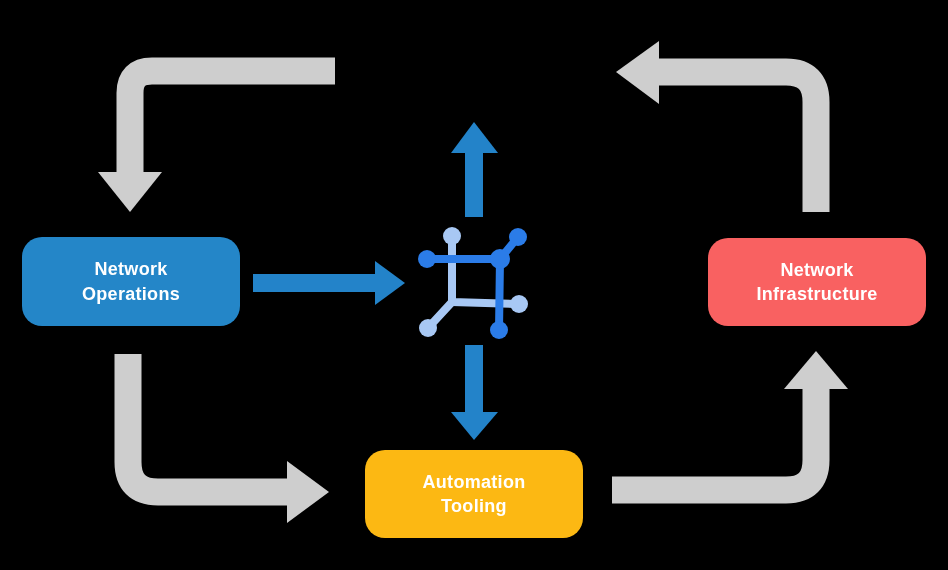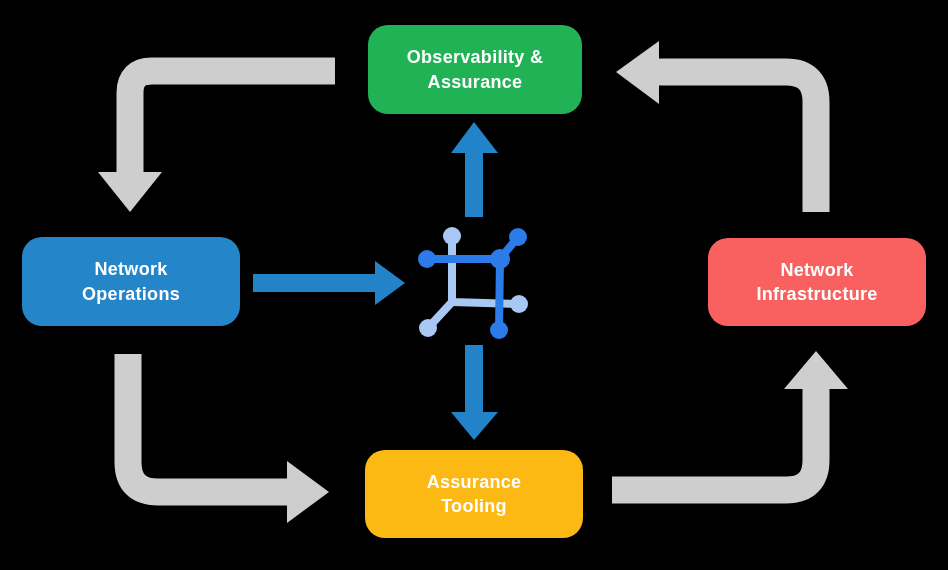--- a/index.html
+++ b/index.html
@@ -81,33 +81,29 @@
       <circle class="dot-bright" cx="500" cy="259" r="10"></circle>
       <circle class="dot-light" cx="452" cy="236" r="9"></circle>
       <circle class="dot-light" cx="428" cy="328" r="9"></circle>
       <circle class="dot-light" cx="519" cy="304" r="9"></circle>
       <circle class="dot-bright" cx="427" cy="259" r="9"></circle>
       <circle class="dot-bright" cx="518" cy="237" r="9"></circle>
       <circle class="dot-bright" cx="499" cy="330" r="9"></circle>
     </g>
   </svg>
 
-  <div class="node node-observability">
-    <span>Observability &amp;
-Assurance</span>
-  </div>
 
   <div class="node node-operations">
     <span>Network
 Operations</span>
   </div>
 
   <div class="node node-infrastructure">
     <span>Network
 Infrastructure</span>
   </div>
 
   <div class="node node-automation">
-    <span>Assurance
+    <span>Automation
 Tooling</span>
   </div>
 
 </div>
 
 </body></html>

